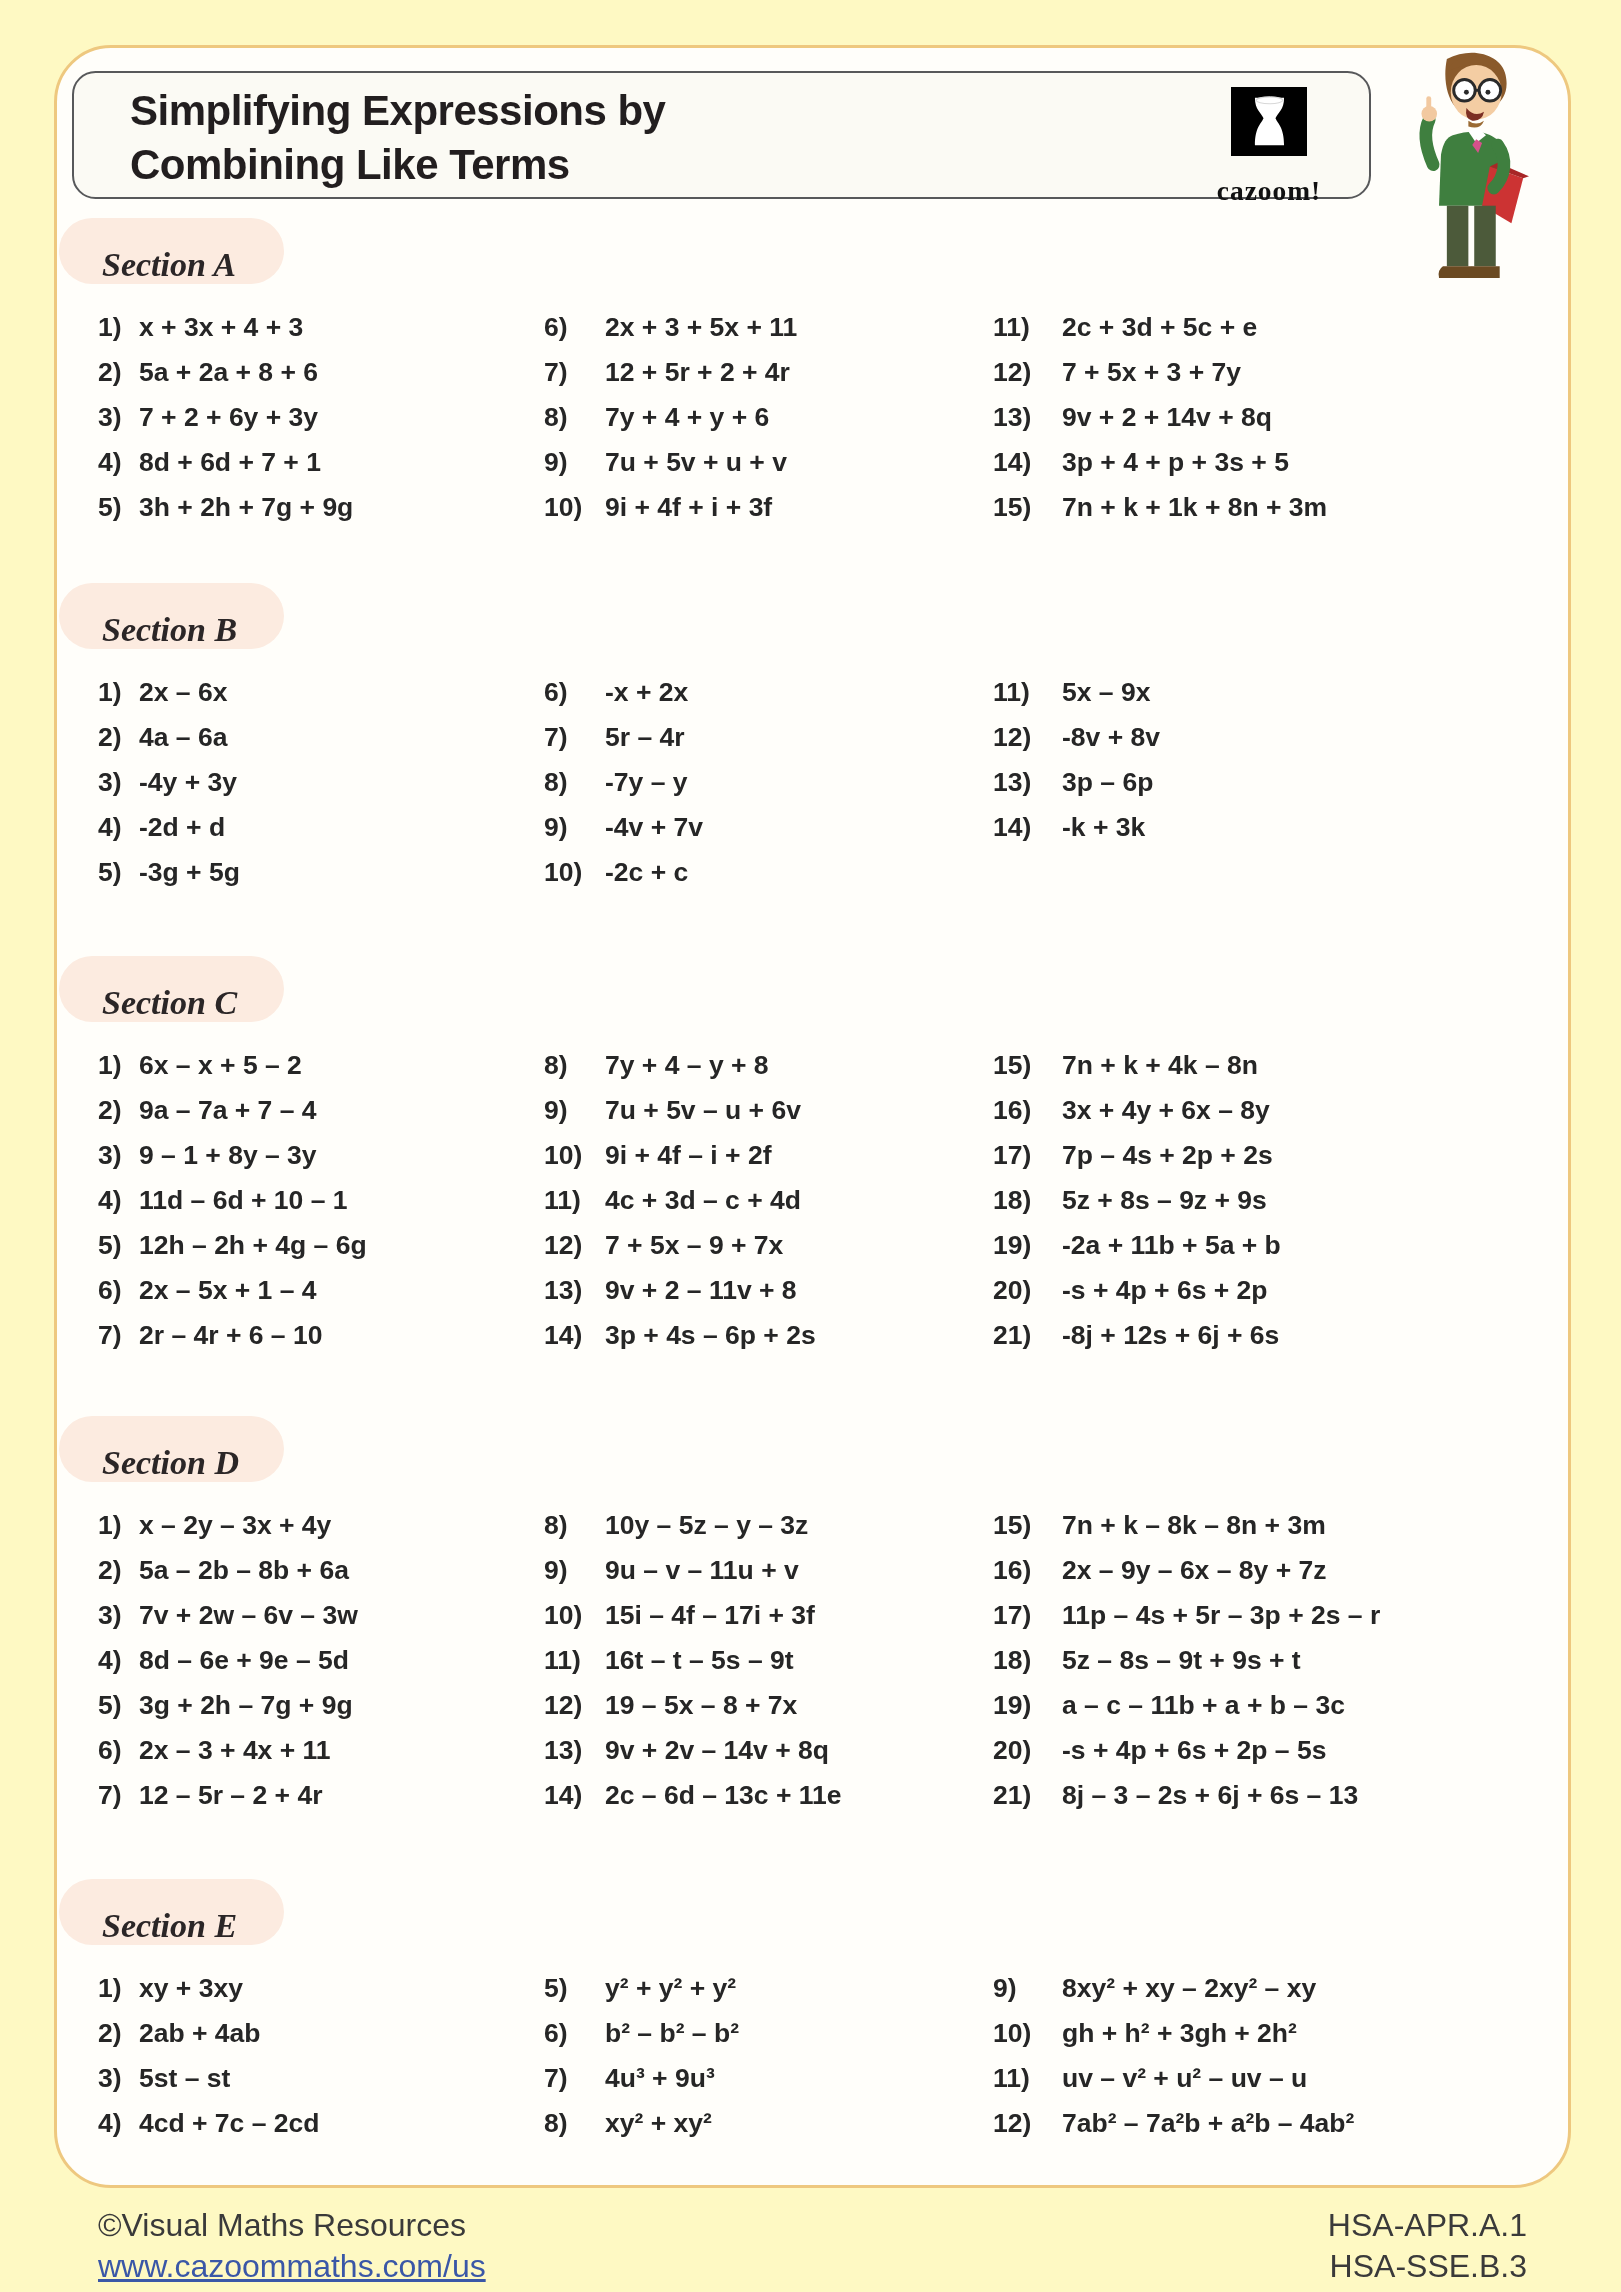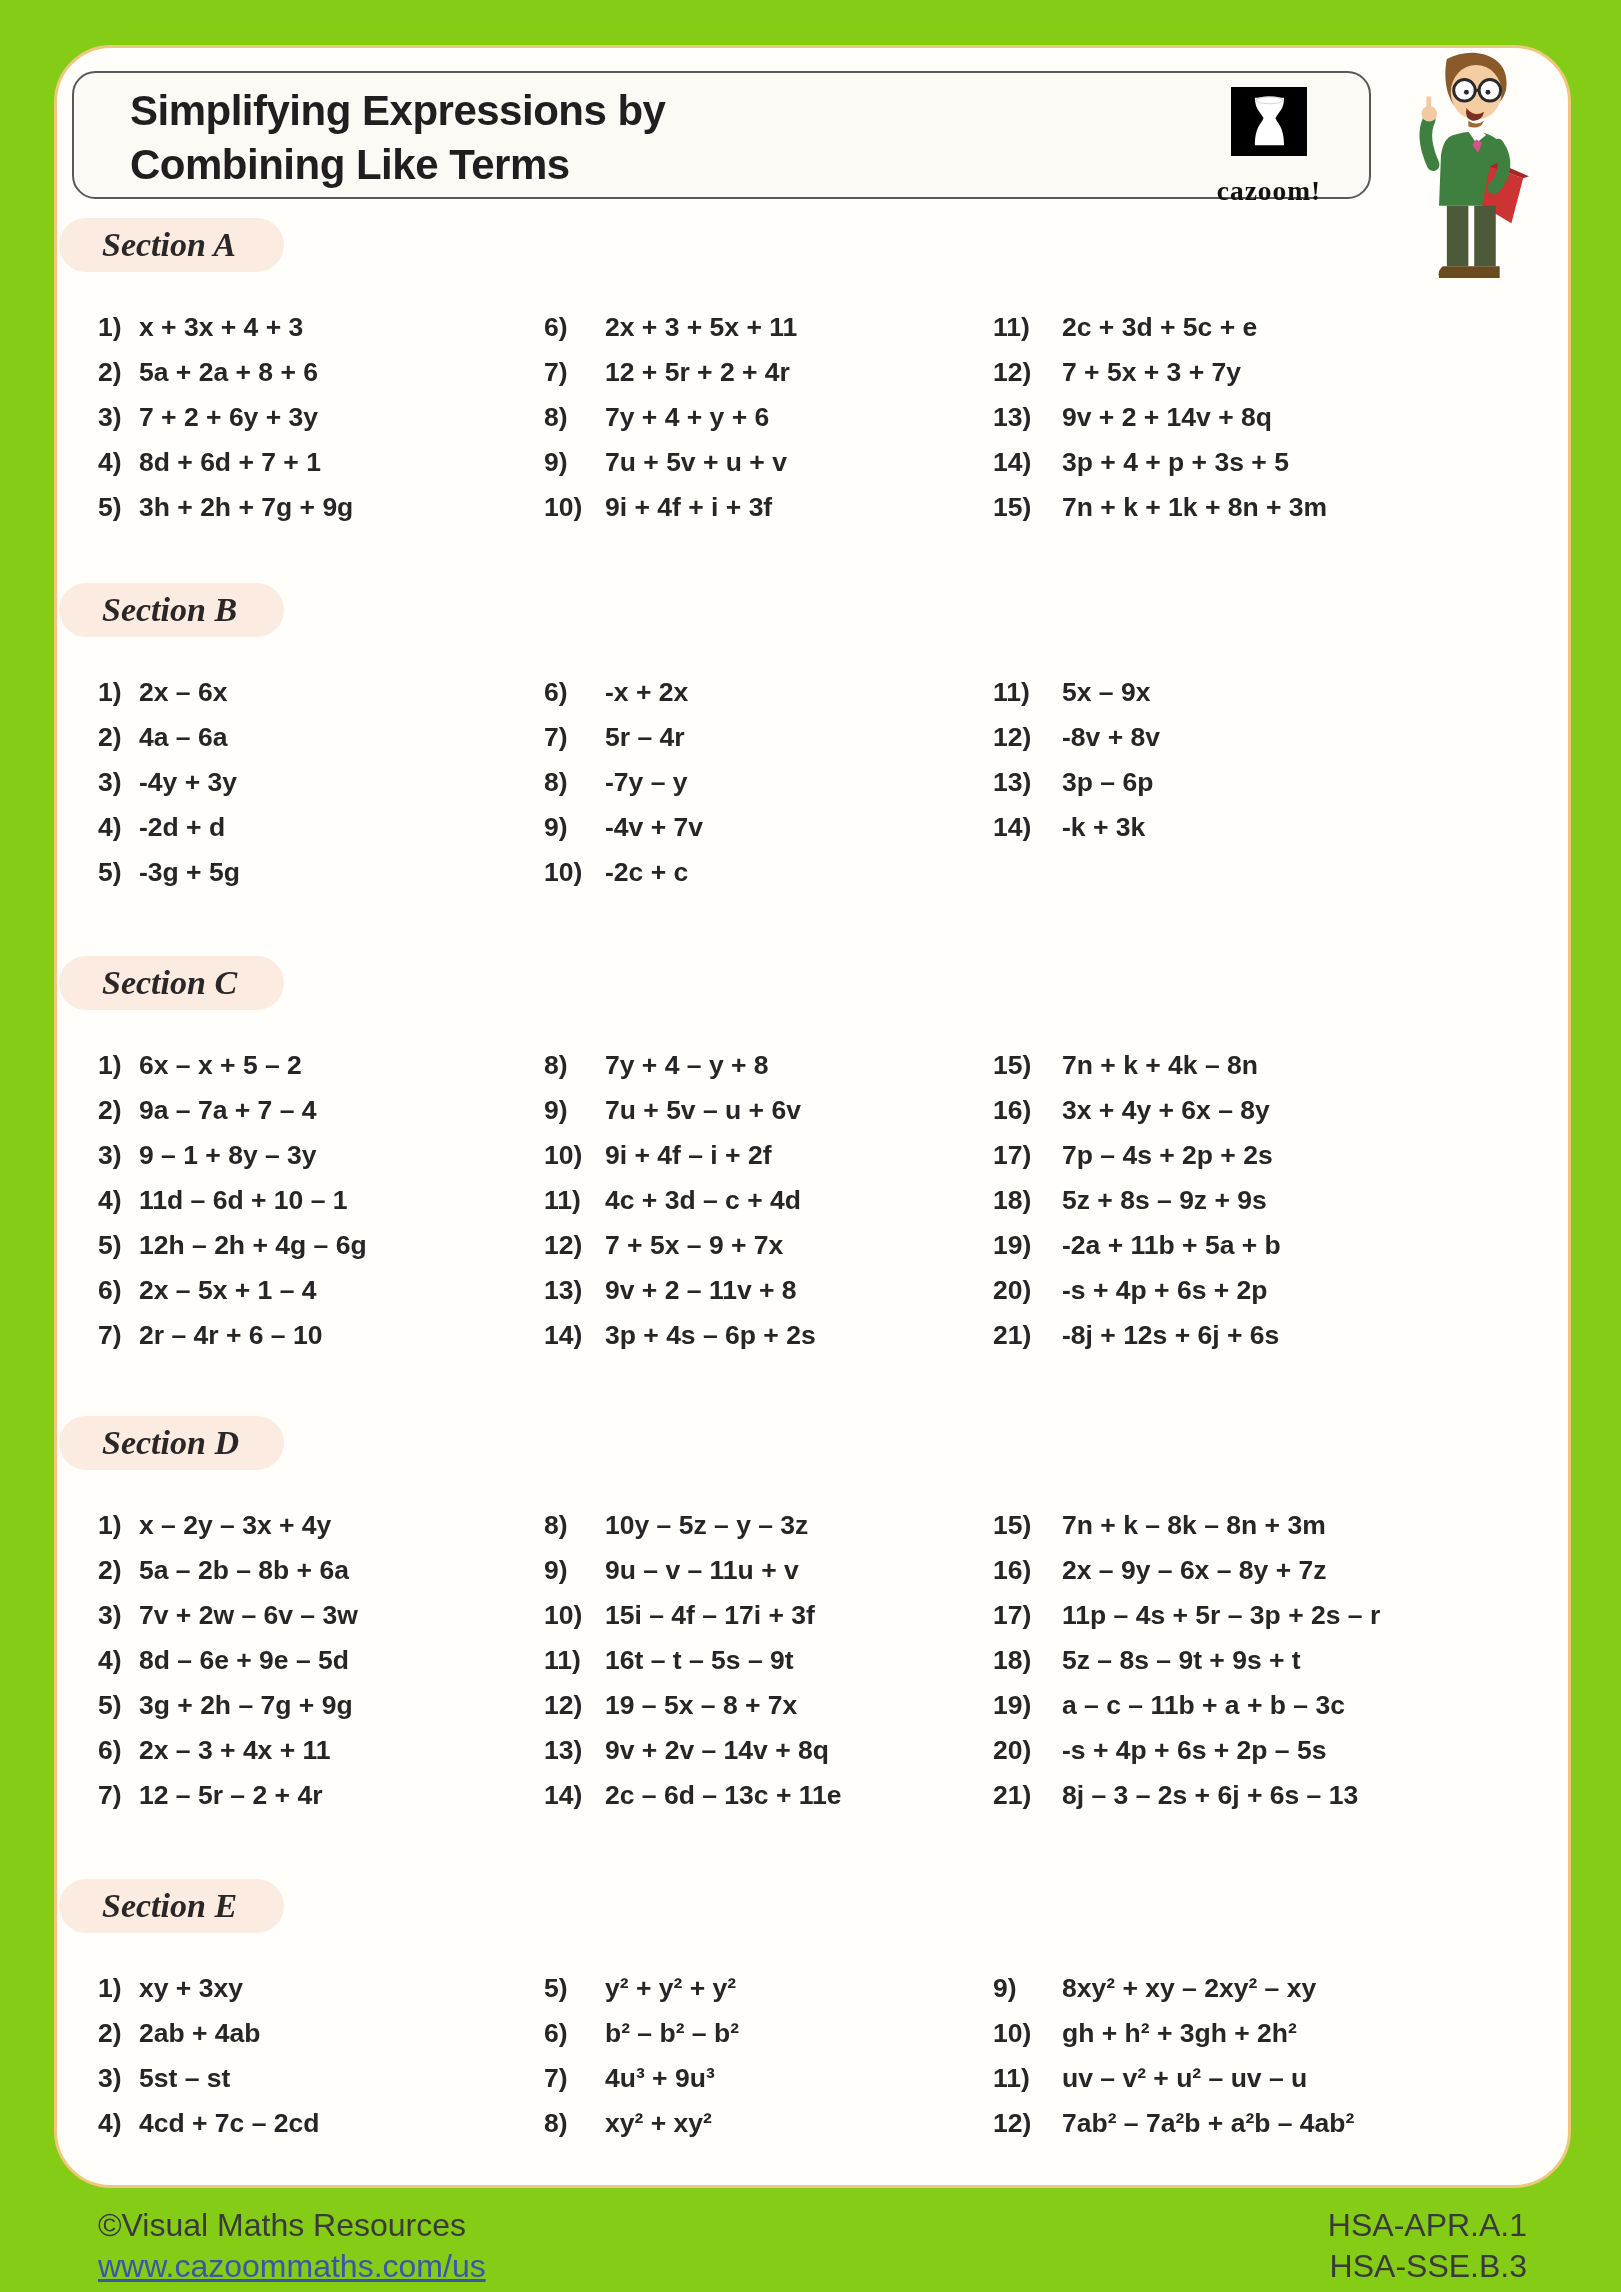--- a/index.html
+++ b/index.html
@@ -1,17 +1,17 @@
 <!DOCTYPE html>
 <html><head>
 <meta charset="utf-8">
 <style>
   * { margin:0; padding:0; box-sizing:border-box; }
   body { background:#ffffff; font-family:"Liberation Sans", sans-serif; }
-  .sheet { position:relative; width:1621px; height:2293px; background:#84cc16; overflow:hidden; }
+  .sheet { position:relative; width:1621px; height:2293px; background:#fef9c3; overflow:hidden; }
 
   
   .frame { position:absolute; left:54px; top:45px; width:1517px; height:2143px;
            border:3.9px solid #eec87f; border-radius:57px; background:#fffefa; }
 
   
   .header-box { position:absolute; left:72px; top:71px; width:1299px; height:128px;
                 background:#fbfaf4; border:2.9px solid #57585a; border-radius:23.5px; }
   .title { position:absolute; left:56px; top:10.8px; font-size:42px; font-weight:bold;
            color:#221e1f; line-height:54px; letter-spacing:-0.5px; }
@@ -20,22 +20,22 @@
                  align-items:center; justify-content:center; }
   .logo-text { font-family:"Liberation Serif", serif; font-weight:bold; font-size:27.4px;
                color:#111; margin-top:20px; letter-spacing:1px; }
 
   .cartoon { position:absolute; left:1396px; top:49px; }
 
   
   .section { position:absolute; left:0; right:0; }
   .sec-A { top:218px; } .sec-B { top:583px; } .sec-C { top:956px; }
   .sec-D { top:1416px; } .sec-E { top:1879px; }
-  .section-pill { position:absolute; left:59px; top:0; width:225px; height:54px;
-                  background:#fcebe0; border-radius:35px; display:flex; align-items:center; }
+  .section-pill { position:absolute; left:59px; top:0; width:225px; height:66px;
+                  background:#fcebe0; border-radius:35px; display:flex; align-items:flex-end; }
   .section-title { font-family:"Liberation Serif", serif; font-style:italic; font-weight:bold;
                    font-size:34px; color:#2b2627; padding-left:43px; }
   .cols { position:absolute; top:87px; left:0; right:0; }
   .col { position:absolute; top:0; }
   .col1 { left:98px; width:439px; }
   .col2 { left:544px; width:441px; }
   .col3 { left:993px; width:588px; }
   .item { display:flex; align-items:center; height:45px; }
   .num  { font-size:26.5px; font-weight:bold; color:#262626; flex:0 0 41px; }
   .col2 .num { flex-basis:61px; }

